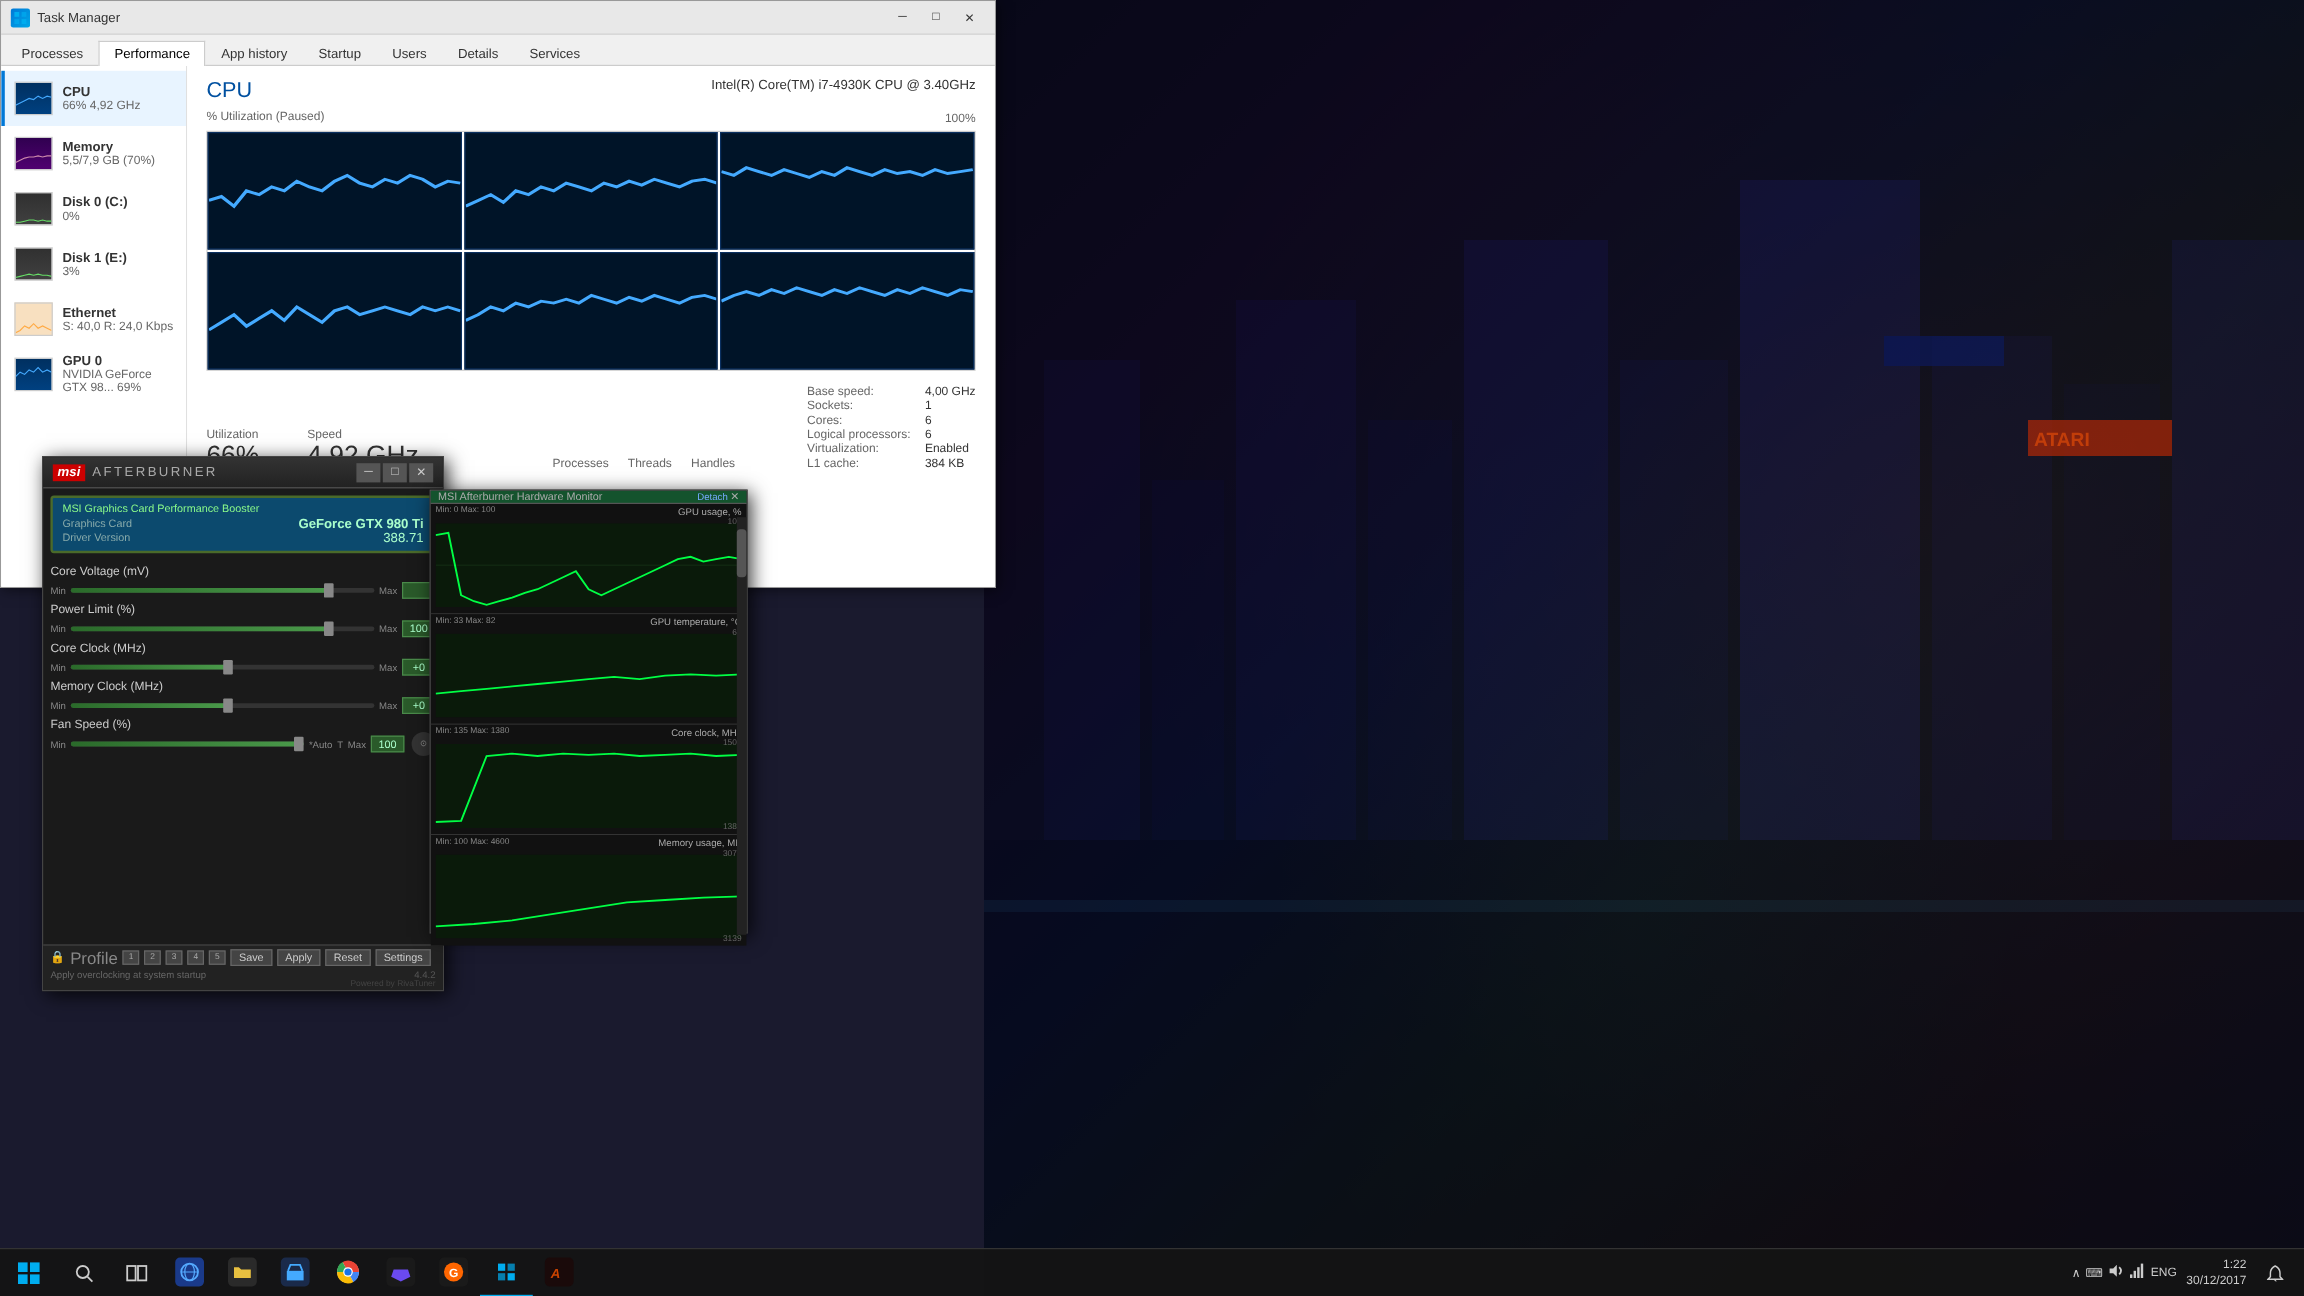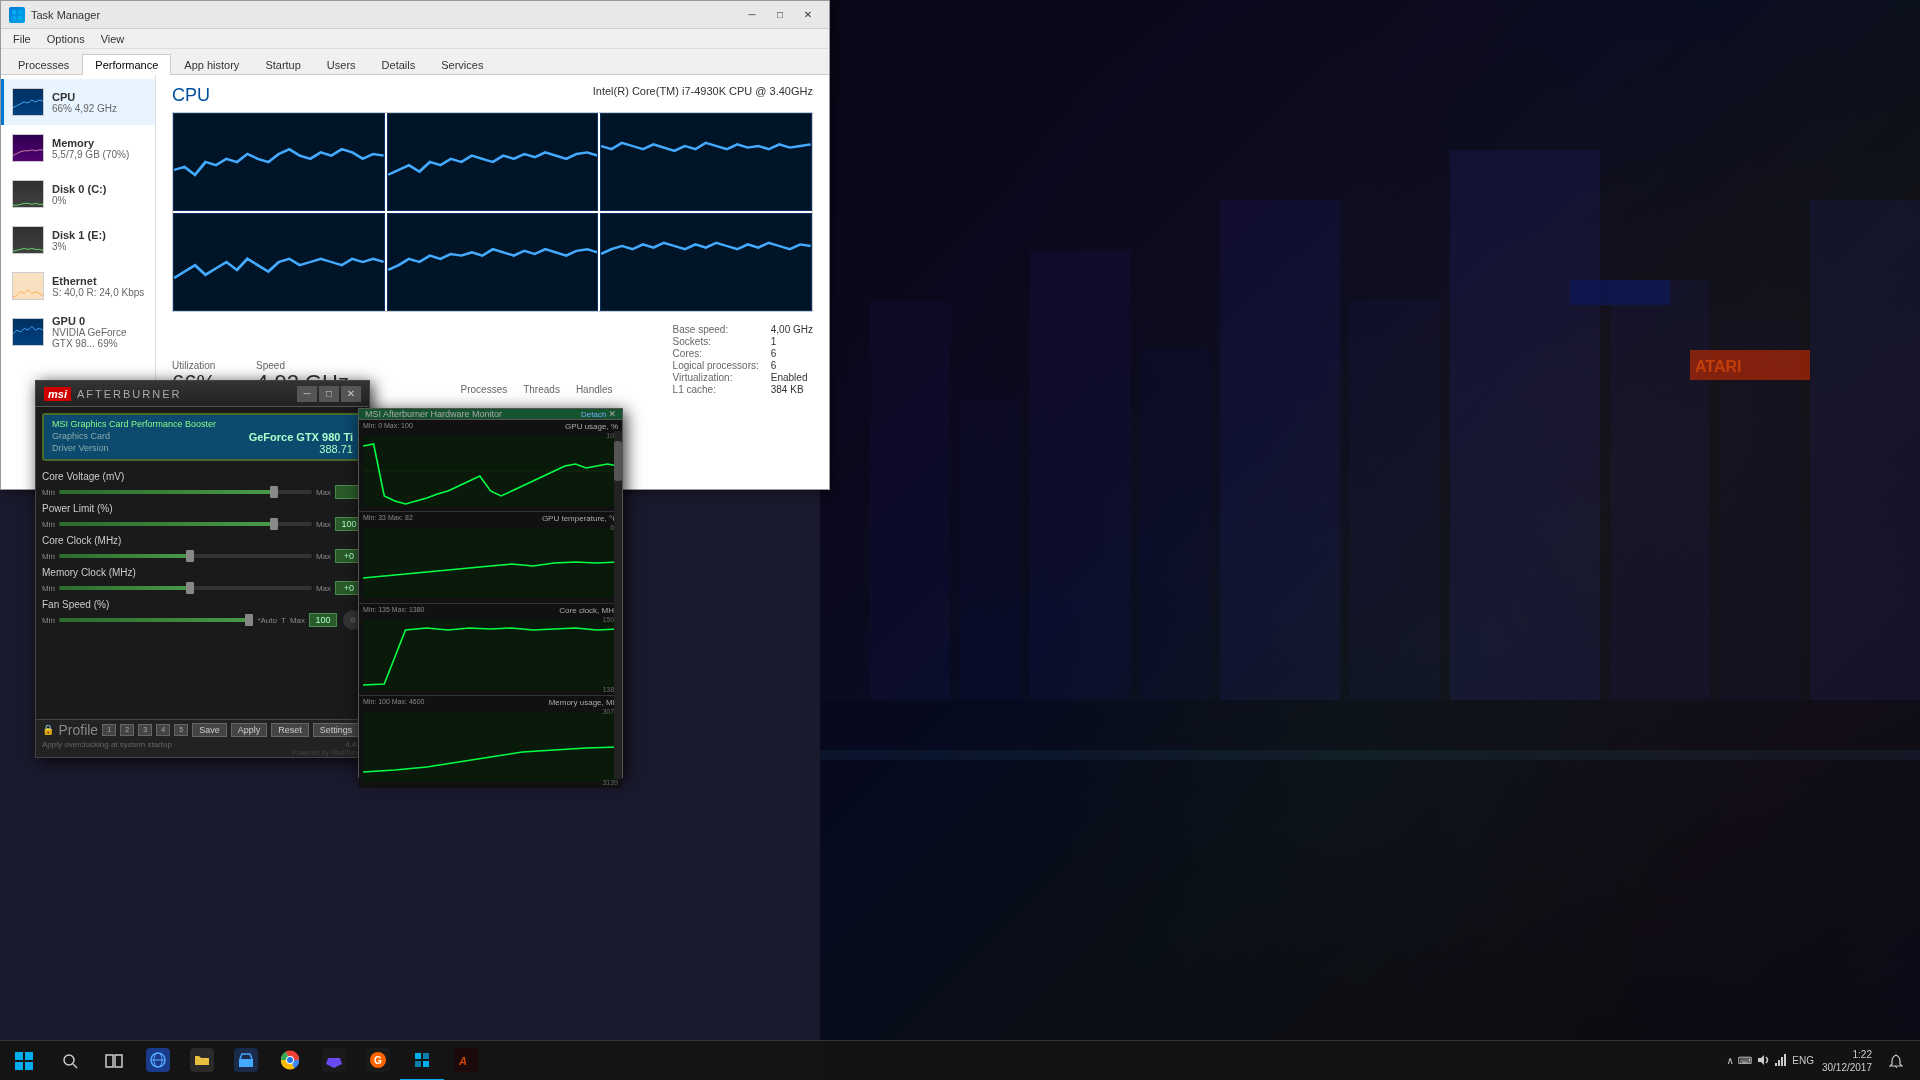--- a/index.html
+++ b/index.html
@@ -195,21 +195,21 @@
     .stat-group { display: flex; flex-direction: column; }
     .stat-label { font-size: 10px; color: #666; }
     .stat-value { font-size: 22px; font-weight: 300; color: #333; line-height: 1.1; }
 
     
     .msi-afterburner {
       position: absolute;
       left: 35px;
       top: 380px;
       width: 335px;
-      height: 378px;
+      height: 446px;
       background: #1a1a1a;
       border: 1px solid #444;
       box-shadow: 3px 3px 15px rgba(0,0,0,0.8);
       z-index: 20;
       display: flex;
       flex-direction: column;
     }
     .msi-titlebar {
       height: 26px;
       background: linear-gradient(to bottom, #333, #222);
@@ -487,25 +487,20 @@
       </div>
       <span>Task Manager</span>
     </div>
     <div class="tm-controls">
       <button class="tm-btn">─</button>
       <button class="tm-btn">□</button>
       <button class="tm-btn close">✕</button>
     </div>
   </div>
 
-  <div class="tm-menubar">
-    <div class="menu-item">File</div>
-    <div class="menu-item">Options</div>
-    <div class="menu-item">View</div>
-  </div>
 
   <div class="tm-tabs">
     <div class="tab">Processes</div>
     <div class="tab active">Performance</div>
     <div class="tab">App history</div>
     <div class="tab">Startup</div>
     <div class="tab">Users</div>
     <div class="tab">Details</div>
     <div class="tab">Services</div>
   </div>
@@ -585,20 +580,24 @@
           <span class="sidebar-item-detail">NVIDIA GeForce GTX 98...
 69%</span>
         </div>
       </div>
     </div>
 
     <div class="tm-main">
       <div class="cpu-header">
         <span class="cpu-title">CPU</span>
         <span class="cpu-name">Intel(R) Core(TM) i7-4930K CPU @ 3.40GHz</span>
+      </div>
+      <div style="display:flex; justify-content:space-between; align-items:center; margin-bottom:2px;">
+        <span class="cpu-util-label">% Utilization (Paused)</span>
+        <span style="font-size:10px;color:#666;">100%</span>
       </div>
 
       <div class="cpu-graphs-grid">
 
         <div class="cpu-graph-cell">
           <svg viewBox="0 0 100 60" preserveAspectRatio="none">
             <defs>
                 <linearGradient id="g1" x1="0" y1="0" x2="0" y2="1">
                   <stop offset="0%" stop-color="#4af" stop-opacity="0.3"></stop>
                   <stop offset="100%" stop-color="#4af" stop-opacity="0"></stop>

